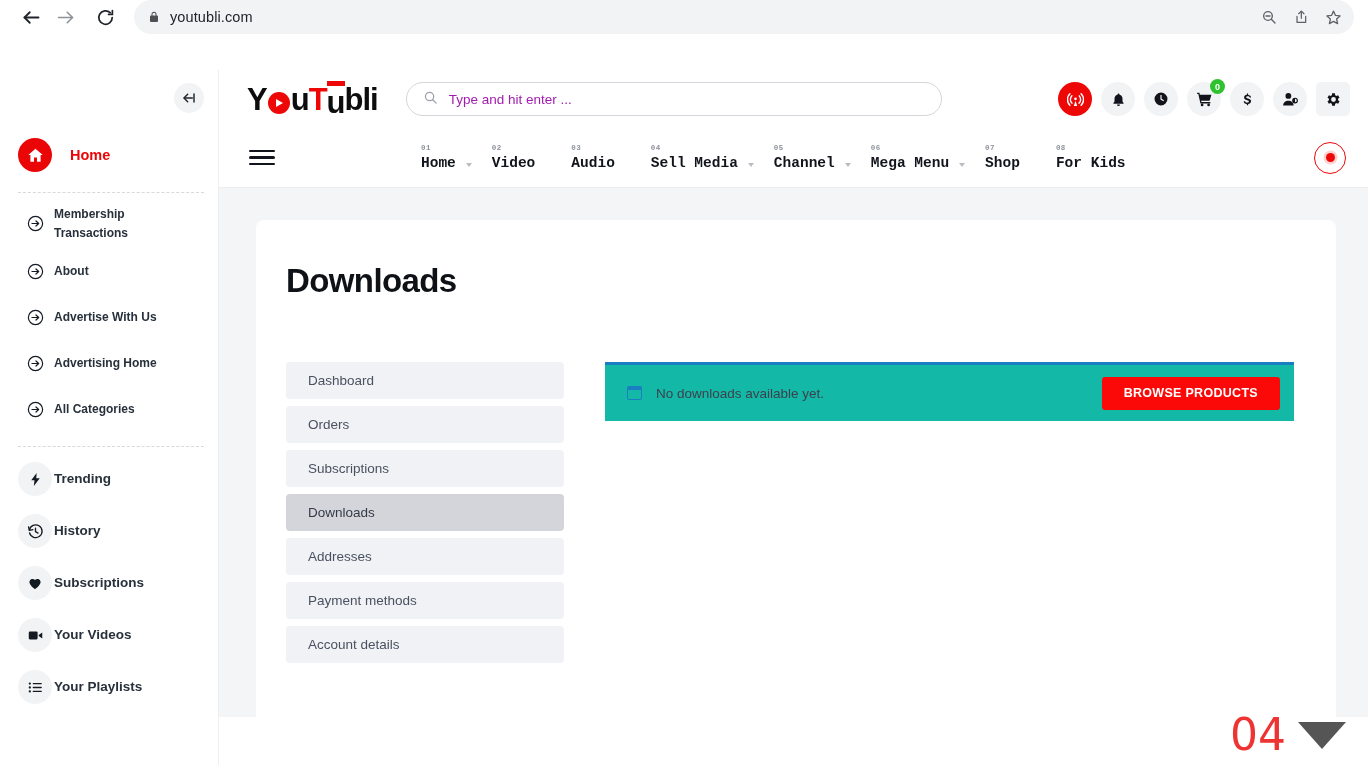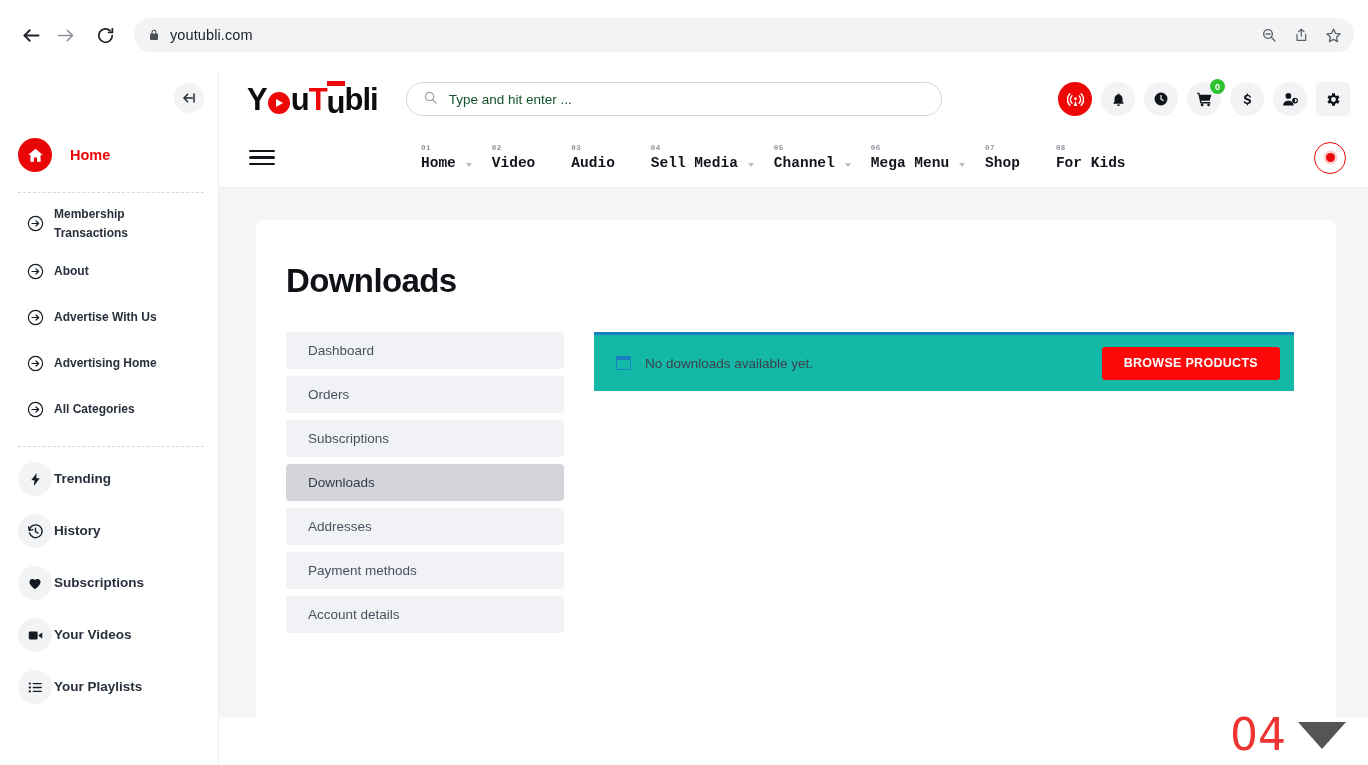--- a/index.html
+++ b/index.html
@@ -7,22 +7,22 @@
   body {
     font-family:"Liberation Sans", sans-serif;
     background:#ffffff;
     color:#1b2028;
   }
 
   
   #browser-bar {
     height:70px; width:100%;
     background:#ffffff;
-    display:flex; align-items:center;
-    padding:16px 14px;
+    display:flex; align-items:flex-start;
+    padding:0 14px;
     position:relative;
   }
   .nav-btn {
     width:34px; height:34px;
     display:flex; align-items:center; justify-content:center;
     color:#20242b; flex:0 0 auto;
   }
   .nav-btn.fwd { color:#8c9197; }
   .nav-btn svg { display:block; }
   #omnibox {
@@ -155,21 +155,21 @@
     margin-left:2px;
     display:block;
   }
   #search {
     width:536px; height:34px; flex:0 0 536px;
     border:1px solid #d3d6da; border-radius:20px;
     display:flex; align-items:center;
     padding:0 16px; gap:11px;
     background:#fff;
   }
-  #search .ph { font-size:13.5px; color:#14532d; }
+  #search .ph { font-size:13.5px; color:#a21caf; }
   #header-icons {
     margin-left:auto;
     display:flex; align-items:center; gap:9px;
   }
   .hicon {
     width:34px; height:34px; border-radius:50%;
     background:#f2f3f5;
     display:flex; align-items:center; justify-content:center;
     position:relative;
     color:#11151b;
@@ -248,21 +248,21 @@
     border-radius:8px;
     height:100%;
     padding:34px 42px 0 30px;
   }
   #page-title {
     font-size:33px; font-weight:bold; color:#0e1116;
     letter-spacing:-.6px;
     margin:8px 0 0 0;
   }
   #acct-wrap {
-    display:flex; margin-top:32px; gap:30px;
+    display:flex; margin-top:62px; gap:41px;
   }
   #acct-nav { width:278px; flex:0 0 278px; }
   .acct-link {
     background:#f0f2f5;
     border-radius:4px;
     height:37px;
     display:flex; align-items:center;
     padding:0 22px;
     font-size:13.5px; color:#4a5160;
     margin-bottom:7px;

